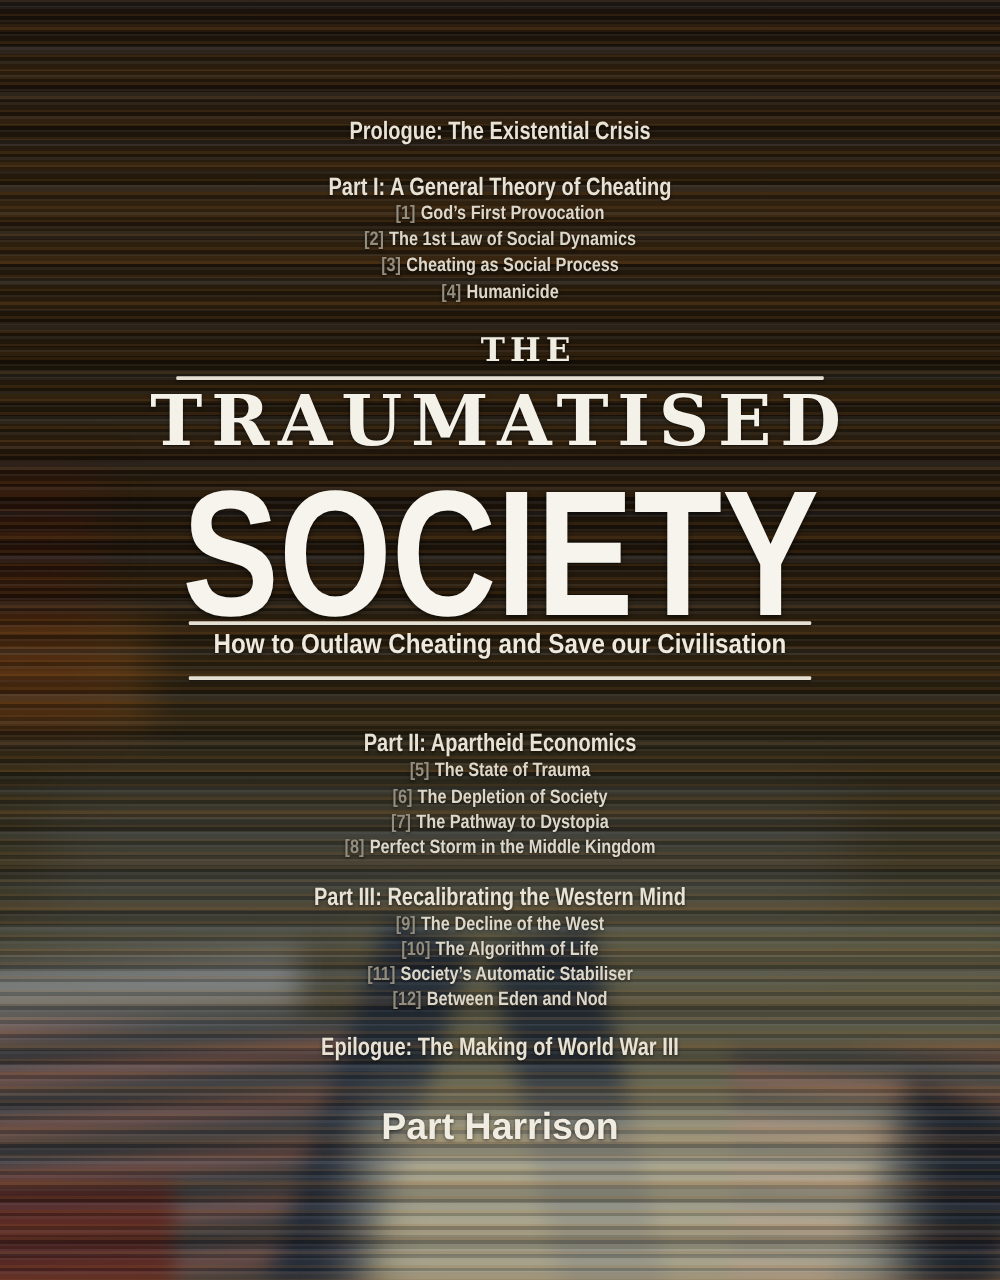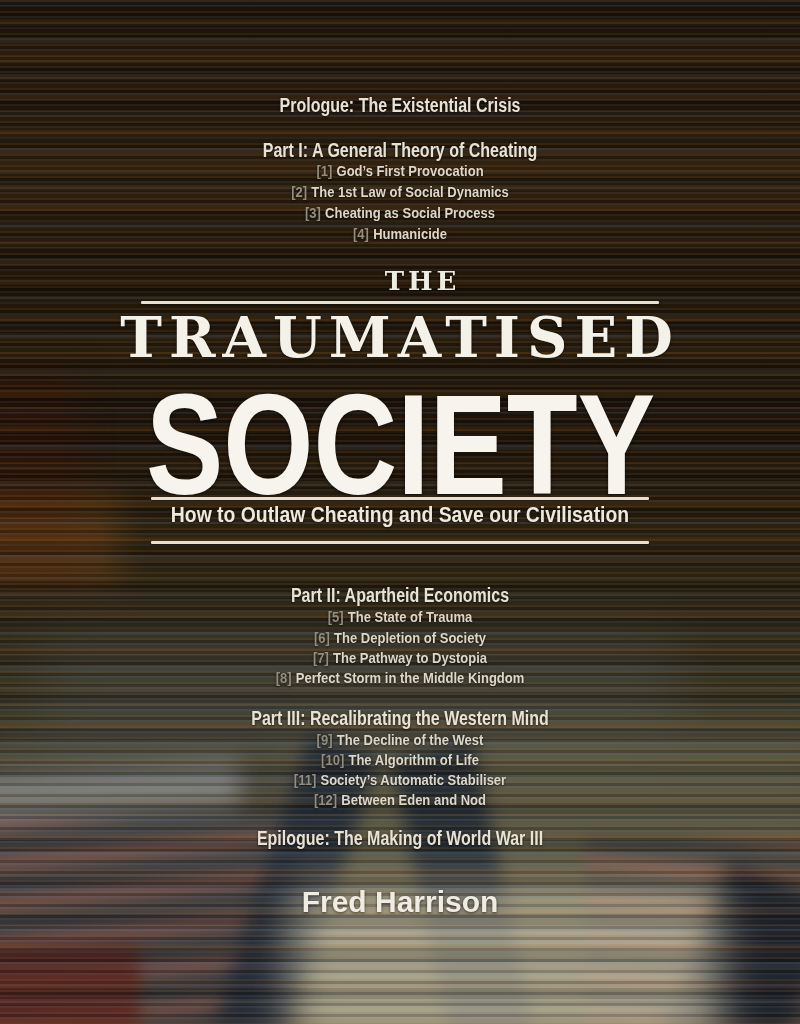--- a/index.html
+++ b/index.html
@@ -122,15 +122,15 @@
     <div class="line chapter" style="top:670px"><span class="ch-num">[8]</span><span>Perfect Storm in the Middle Kingdom</span></div>
 
     <div class="line toc-head" style="top:708px">Part III: Recalibrating the Western Mind</div>
     <div class="line chapter" style="top:732px"><span class="ch-num">[9]</span><span>The Decline of the West</span></div>
     <div class="line chapter" style="top:752px"><span class="ch-num">[10]</span><span>The Algorithm of Life</span></div>
     <div class="line chapter" style="top:772px"><span class="ch-num">[11]</span><span>Society’s Automatic Stabiliser</span></div>
     <div class="line chapter" style="top:792px"><span class="ch-num">[12]</span><span>Between Eden and Nod</span></div>
 
     <div class="line toc-head" style="top:828px">Epilogue: The Making of World War III</div>
 
-    <div class="line author">Fred Harrison</div>
+    <div class="line author">Part Harrison</div>
   </div>
 </div>
 
 </body></html>

